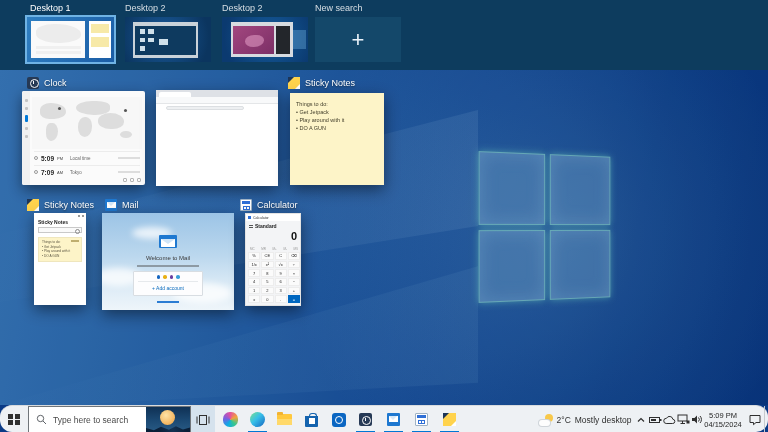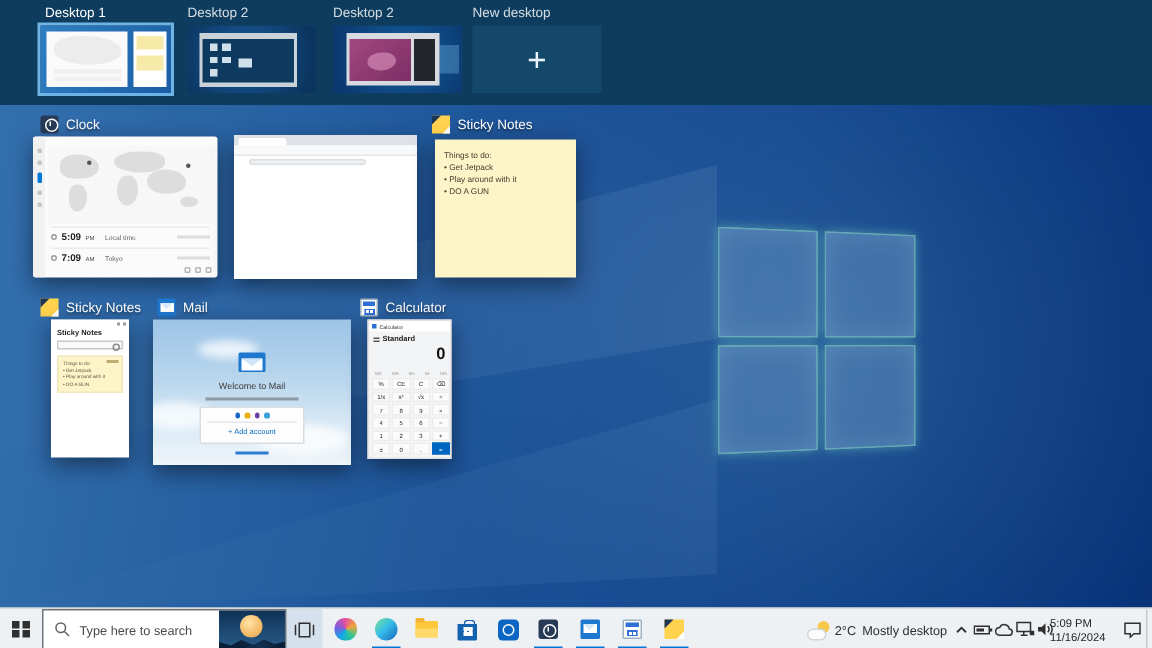--- a/index.html
+++ b/index.html
@@ -165,21 +165,21 @@
   .calc-display{position:absolute;right:3px;top:16px;font-size:11px;font-weight:bold;color:#111;}
   .calc-mem{position:absolute;left:2px;top:33px;width:52px;display:flex;justify-content:space-between;padding:0 2px;}
   .calc-mem span{font-size:3px;color:#999;}
   .calc-keys{position:absolute;left:2px;top:38px;width:52px;bottom:2px;display:grid;
      grid-template-columns:repeat(4,1fr);grid-auto-rows:1fr;gap:1px;}
   .calc-keys span{background:#fbfbfb;border:1px solid #ededed;font-size:4px;color:#222;
      display:flex;align-items:center;justify-content:center;}
   .calc-keys span:last-child{background:#0067c0;border-color:#0067c0;color:#fff;}
 
   
-  .taskbar{position:absolute;left:0;bottom:0;width:768px;height:27px;background:#eef1f4;border-top:1px solid #d8dbde;}
+  .taskbar{position:absolute;left:0;bottom:0;width:768px;height:27px;background:#eef1f4;border-top:1px solid #d8dbde;border-radius:12px;}
   .tb-btn{position:absolute;top:0;height:27px;display:flex;align-items:center;justify-content:center;cursor:pointer;}
   .tb-underline{position:absolute;bottom:0;height:2px;width:19px;background:#0077d4;}
   .start{left:0;width:28px;}
   .start-glyph{width:12px;height:12px;background:
      linear-gradient(#303030,#303030) 0 0/5.4px 5.4px no-repeat,
      linear-gradient(#303030,#303030) 6.6px 0/5.4px 5.4px no-repeat,
      linear-gradient(#303030,#303030) 0 6.6px/5.4px 5.4px no-repeat,
      linear-gradient(#303030,#303030) 6.6px 6.6px/5.4px 5.4px no-repeat;}
   .searchbox{position:absolute;left:28px;top:0;width:163px;height:27px;background:#fff;border:1px solid #70757a;
      display:flex;align-items:center;cursor:text;overflow:hidden;}
@@ -206,21 +206,21 @@
   .outlook-ic{width:14px;height:14px;background:#0a66c2;border-radius:3px;position:relative;}
   .outlook-ic::before{content:"";position:absolute;left:3px;top:3px;width:6px;height:6px;border:1.6px solid #fff;border-radius:50%;}
   .icon13{width:13px;height:13px;position:relative;}
   .weather{left:536px;width:98px;gap:4px;}
   .weather-ic{width:14px;height:12px;position:relative;}
   .weather-sun{position:absolute;left:6px;top:0;width:8px;height:8px;border-radius:50%;background:#f8c84a;}
   .weather-cloud{position:absolute;left:0;bottom:0;width:11px;height:6px;border-radius:5px;background:#fdfdfd;box-shadow:0 0 0 1px #cfd4d9;}
   .weather-text{font-size:8.5px;color:#2f2f2f;white-space:nowrap;}
   .tray-ic{color:#2f2f2f;}
   .clockdate{left:700px;width:46px;flex-direction:column;justify-content:center;line-height:9px;}
-  .cd-line{font-size:7.5px;color:#1f1f1f;width:100%;}
+  .cd-line{font-size:7.5px;color:#1f1f1f;text-align:center;width:100%;}
   .showdesk{position:absolute;right:0;top:0;width:4px;height:27px;border-left:1px solid #c6cace;cursor:pointer;}
 </style>
 </head>
 <body>
 
 <div class="screen">
 
   <div class="wallpaper">
     <div class="beam-a"></div>
     <div class="beam-b"></div>
@@ -230,21 +230,21 @@
       <div class="pane"></div>
       <div class="pane"></div>
     </div>
     <div class="wall-dim"></div>
   </div>
 
   <div class="strip">
     <span class="d-label sel" style="left:30px">Desktop 1</span>
     <span class="d-label" style="left:125px">Desktop 2</span>
     <span class="d-label" style="left:222px">Desktop 2</span>
-    <span class="d-label" style="left:315px">New desktop</span>
+    <span class="d-label" style="left:315px">New search</span>
 
     <div class="d-tile sel">
       <div class="t1-bg">
         <div class="t1-win">
           <div class="t1-map"></div>
           <div class="t1-row" style="top:66%"></div>
           <div class="t1-row" style="top:80%"></div>
         </div>
         <div class="t1-side">
           <div class="t1-note" style="top:8%"></div>
@@ -557,21 +557,21 @@
     <div class="tb-btn" style="left:690px;width:14px">
       <svg width="12" height="11" viewBox="0 0 12 11">
         <polygon points="1,4 3.5,4 6,1.5 6,9.5 3.5,7 1,7" fill="#2f2f2f"></polygon>
         <path d="M7.5 3.5 a3 3 0 0 1 0 4" fill="none" stroke="#2f2f2f" stroke-width="1"></path>
         <path d="M9 2 a5 5 0 0 1 0 7" fill="none" stroke="#2f2f2f" stroke-width="1"></path>
       </svg>
     </div>
 
     <div class="tb-btn clockdate">
       <span class="cd-line">5:09 PM</span>
-      <span class="cd-line">11/16/2024</span>
+      <span class="cd-line">04/15/2024</span>
     </div>
 
     <div class="tb-btn" style="left:746px;width:18px">
       <svg width="14" height="12" viewBox="0 0 14 12">
         <path d="M2 1.5 h10 v7 h-4 l-2.5 2.2 v-2.2 h-3.5 z" fill="none" stroke="#2f2f2f" stroke-width="1"></path>
       </svg>
     </div>
 
     <div class="showdesk"></div>
   </div>

